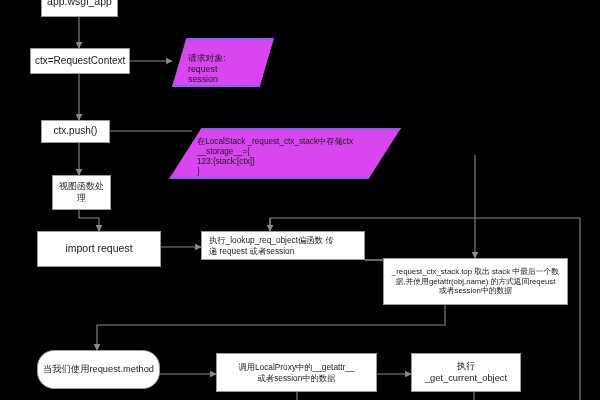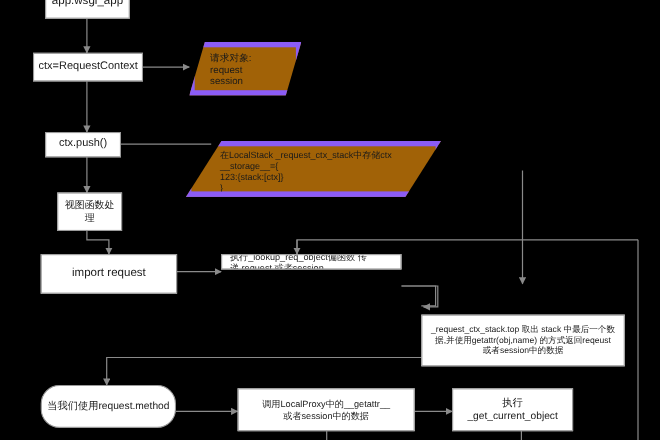--- a/index.html
+++ b/index.html
@@ -37,25 +37,25 @@
     line-height: 1.25;
     white-space: pre-line;
     overflow: hidden;
   }
   .node.rect {
     padding: 2px 4px;
   }
   .para {
     position: absolute;
     box-sizing: border-box;
-    background: #a16207;
+    background: #d946ef;
     color: #1a1a1a;
-    border: 5px solid #8b5cf6;
+    border: 2px solid #8b5cf6;
     display: flex;
-    align-items: flex-start;
+    align-items: flex-end;
     justify-content: flex-start;
     text-align: left;
     line-height: 1.22;
     white-space: pre-line;
     overflow: hidden;
   }
   .skewL {
     clip-path: polygon(14% 0%, 100% 0%, 86% 100%, 0% 100%);
   }
   .para .inner {
@@ -141,26 +141,26 @@
   </div>
 
   <div class="node rect" style="left:37px; top:231px; width:124px; height:36px; font-size:10.5px;">
     <span class="inner">import request</span>
   </div>
 
   <div class="node rect" style="left:52px; top:175px; width:59px; height:35px; font-size:9px;">
     <span class="inner">视图函数处理</span>
   </div>
 
-  <div class="node rect" style="left:201px; top:231px; width:164px; height:14px; font-size:8.3px; justify-content:flex-end; text-align:left;">
+  <div class="node rect" style="left:201px; top:231px; width:164px; height:29px; font-size:8.3px; justify-content:flex-end; text-align:left;">
     <span class="inner" style="padding-left:3px;">执行_lookup_req_object偏函数 传
 递 request 或者session</span>
   </div>
 
-  <div class="node rect" style="left:383px; top:258px; width:185px; height:47px; font-size:7.8px;margin-top:28px;">
+  <div class="node rect" style="left:383px; top:258px; width:185px; height:47px; font-size:7.8px;">
     <span class="inner">_request_ctx_stack.top 取出 stack 中最后一个数
 据,并使用getattr(obj,name) 的方式返回reqeust
 或者session中的数据</span>
   </div>
 
   <div class="node rect" style="left:37px; top:350px; width:123px; height:39px; font-size:9.3px;border-radius:17px;">
     <span class="inner">当我们使用request.method</span>
   </div>
 
   <div class="node rect" style="left:216px; top:353px; width:161px; height:39px; font-size:8.3px;">

